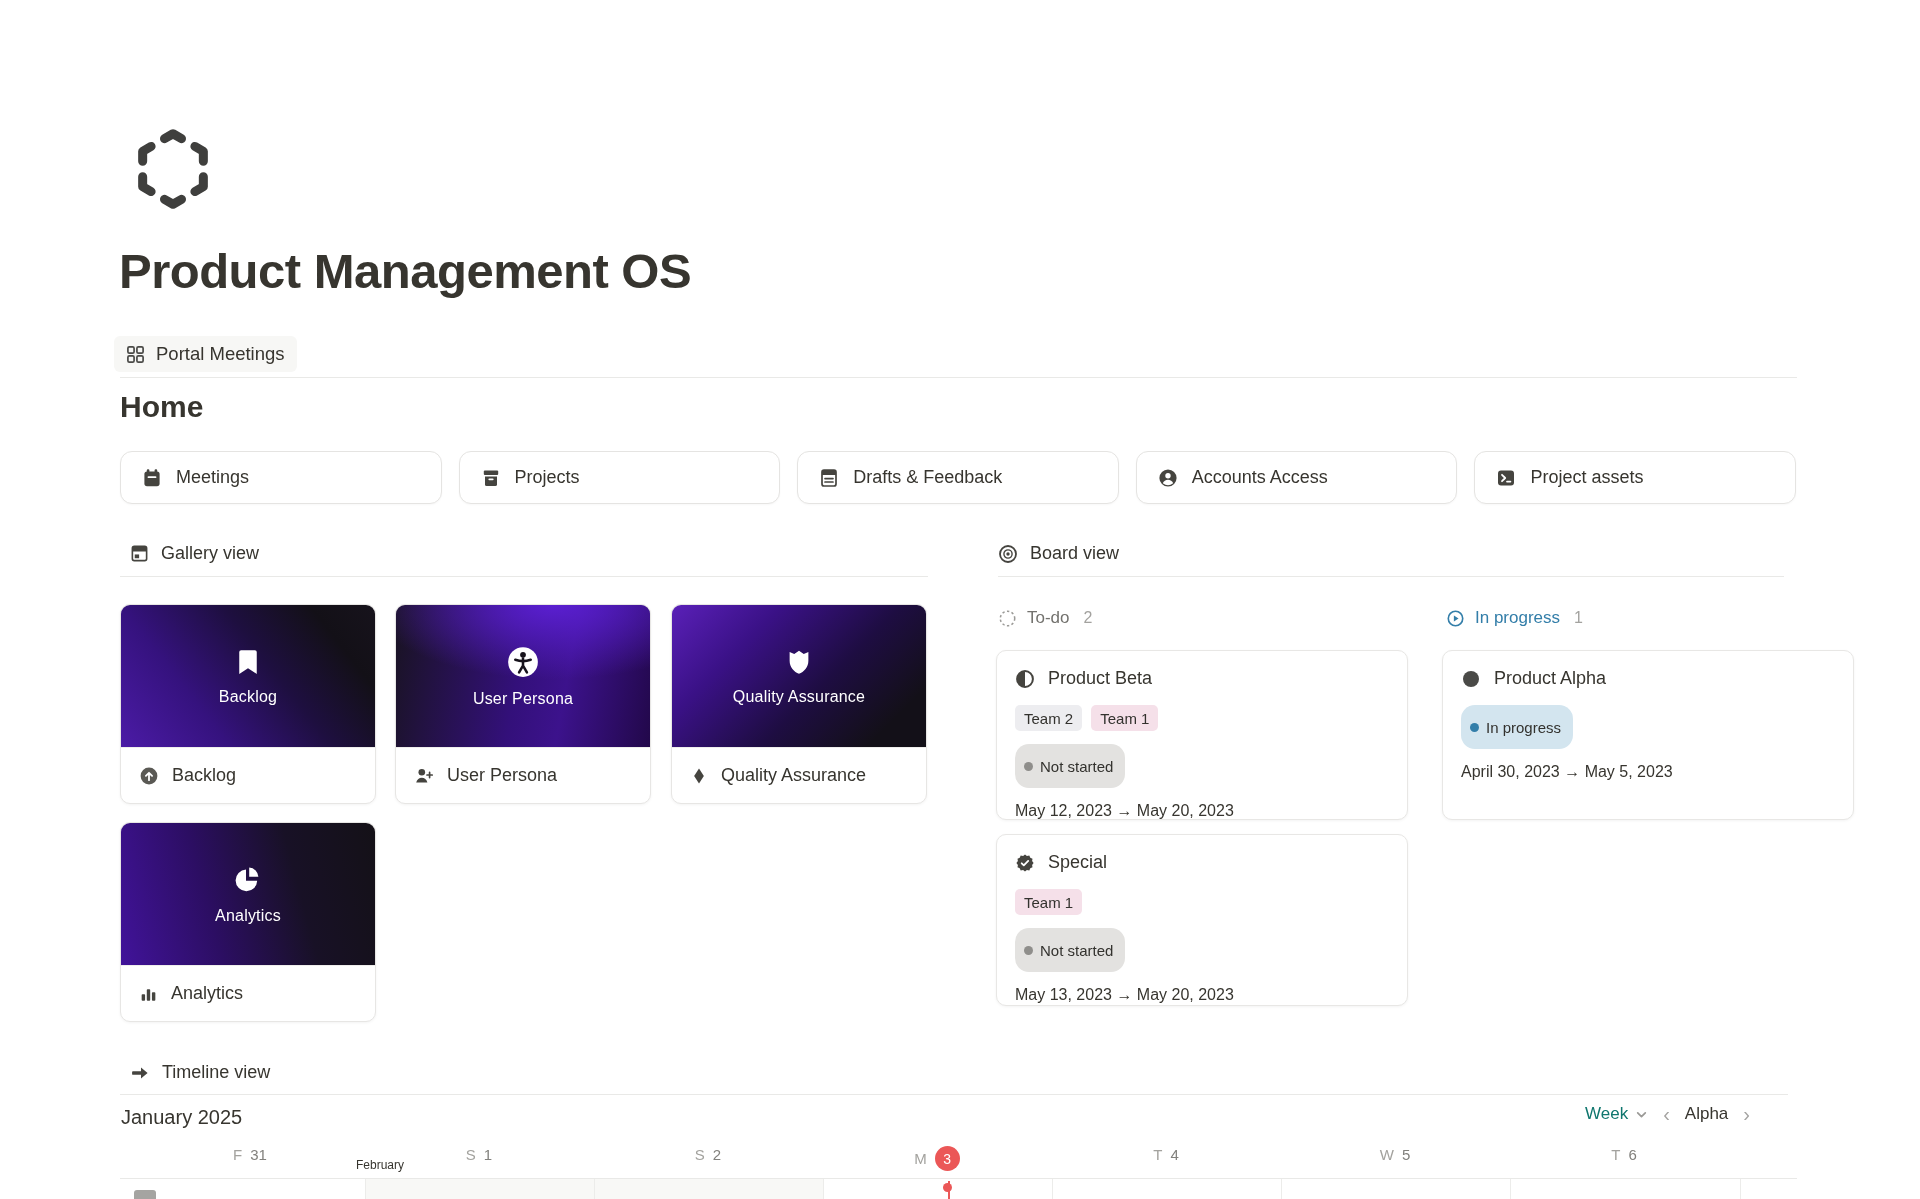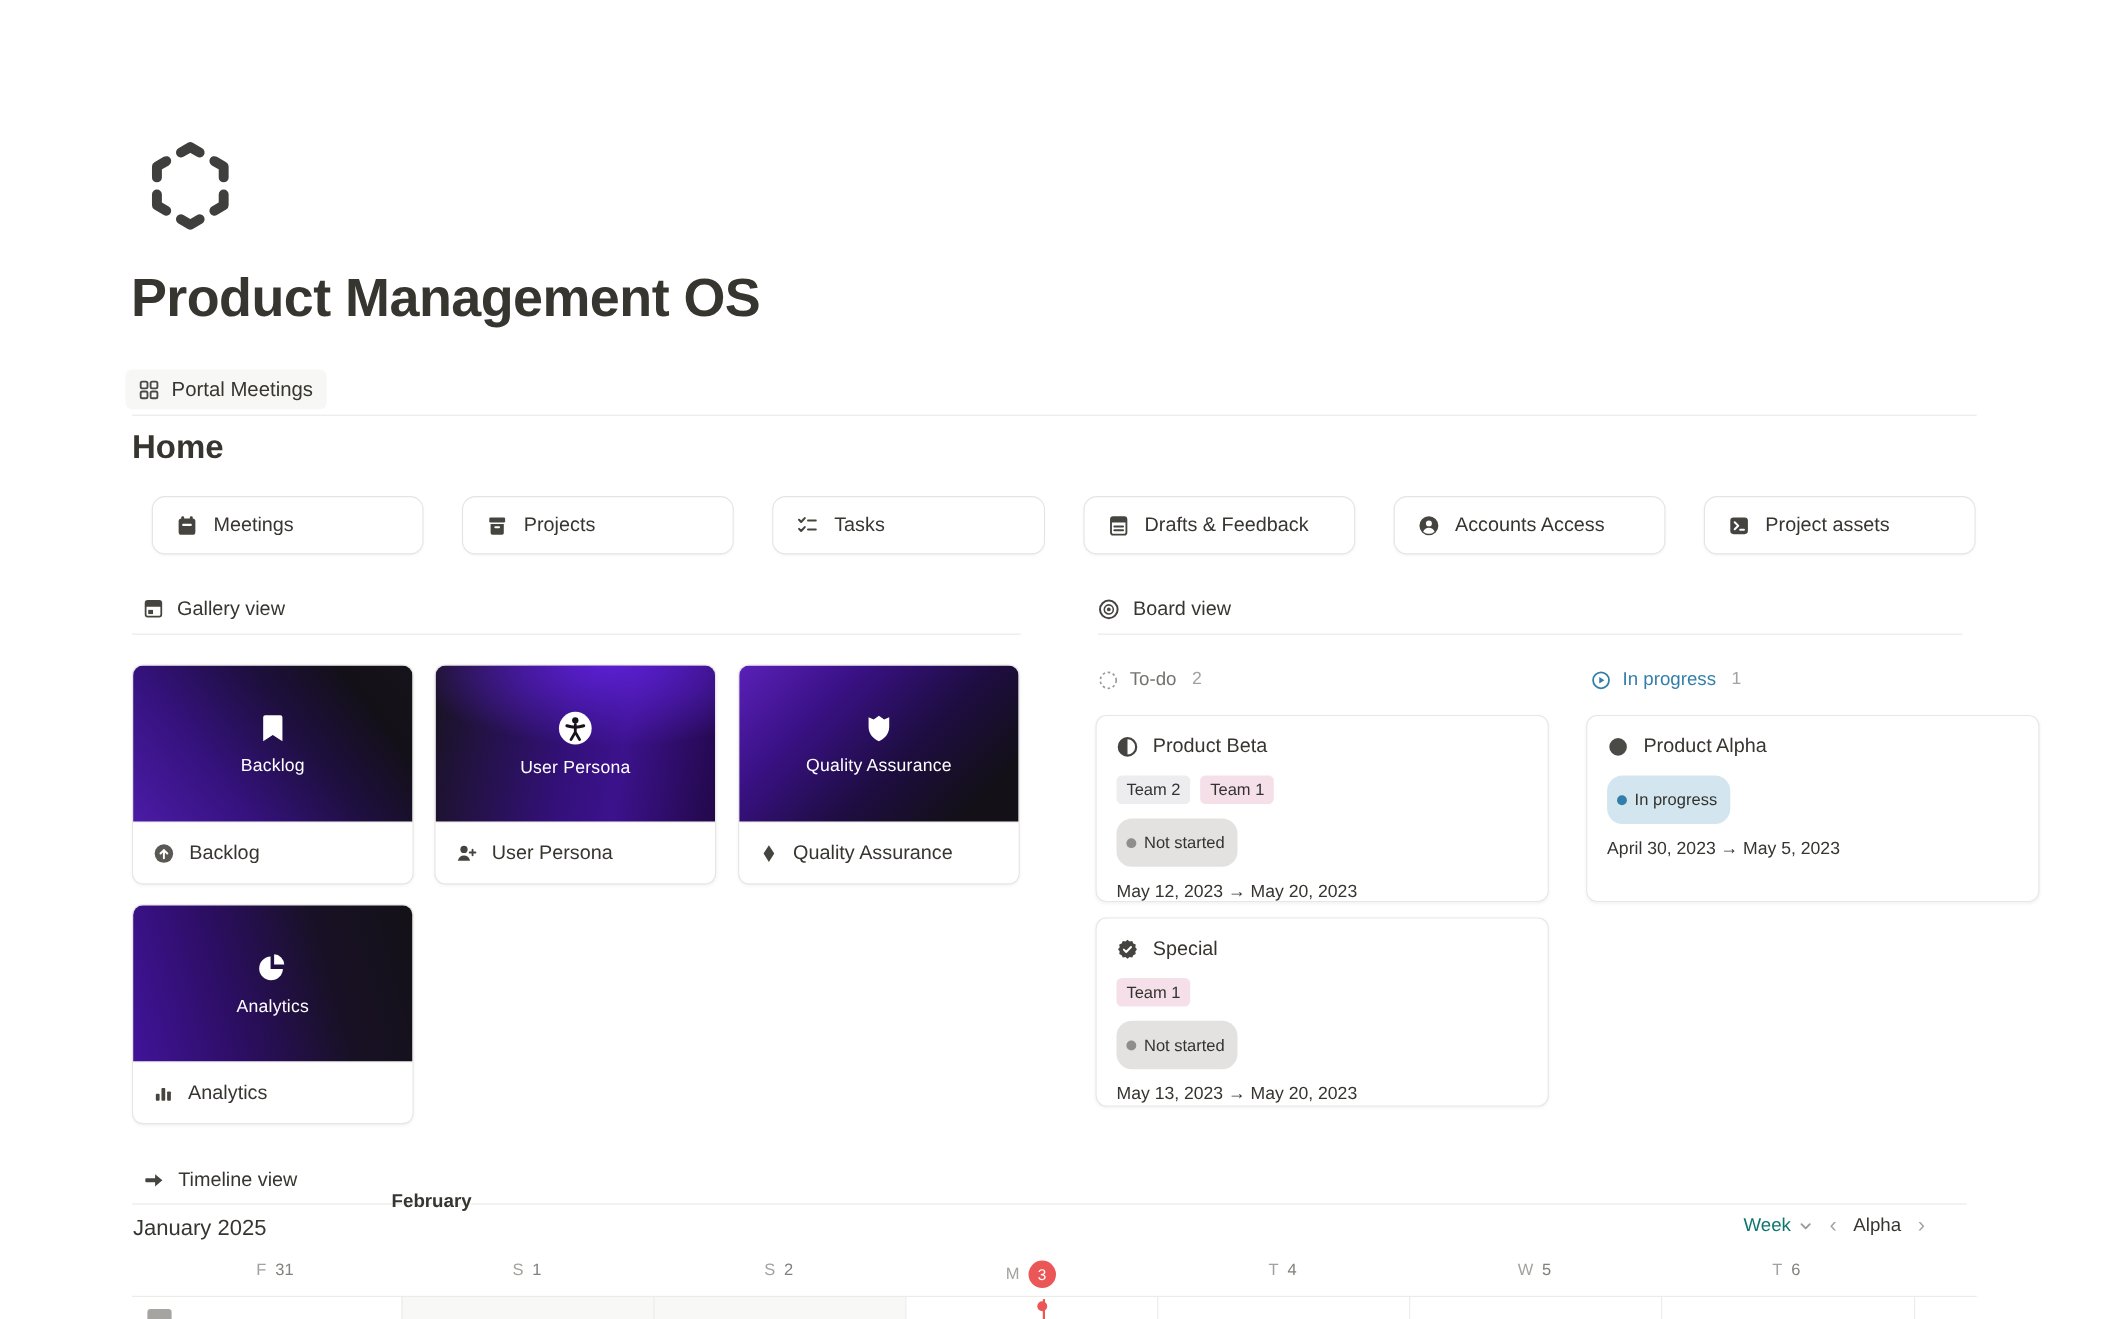--- a/index.html
+++ b/index.html
@@ -9,21 +9,21 @@
 
   
   .logo { left:132px; top:128px; width:82px; height:86px; }
   .page-title { left:119px; top:243px; font-size:49px; font-weight:700; letter-spacing:-.5px; }
   .breadcrumb { left:114px; top:336px; display:flex; align-items:center; gap:11px; font-size:18.5px; padding:7px 12px; border-radius:6px; background:#f7f7f5; }
   .divider { height:1px; background:#e9e9e7; }
   .home-heading { left:120px; top:390px; font-size:30px; font-weight:700; }
 
   
   .nav-row { left:120px; top:451px; width:1676px; display:flex; gap:17px; }
-  .nav-btn { flex:1; height:53px; background:#fff; border:1px solid #e5e4e2; border-radius:12px; display:flex; align-items:center; gap:14px; padding:0 21px; font-size:18px; font-weight:500; box-shadow:0 1px 2px rgba(0,0,0,.03); cursor:pointer;margin-left:18px; }
+  .nav-btn { flex:1; height:53px; background:#fff; border:1px solid #e5e4e2; border-radius:12px; display:flex; align-items:center; gap:14px; padding:0 21px; font-size:18px; font-weight:500; box-shadow:0 1px 2px rgba(0,0,0,.03); cursor:pointer; }
 
   .section-header { display:flex; align-items:center; gap:12px; font-size:18px; font-weight:500; }
 
   
   .gcard { width:256px; background:#fff; border:1px solid #e7e6e4; border-radius:10px; box-shadow:0 1px 3px rgba(15,15,15,.05); overflow:hidden; }
   .gimg { height:142px; display:flex; flex-direction:column; align-items:center; justify-content:center; gap:11px; }
   .gimg .glabel { color:#fff; font-size:16px; font-weight:500; letter-spacing:.2px; }
   .g-backlog  { background:linear-gradient(52deg,#4b1ba6 0%,#35127e 30%,#1e0f40 58%,#131017 82%,#17131c 100%); }
   .g-persona  { background:radial-gradient(130% 95% at 62% 0%,#5a1fd0 0%,rgba(90,31,208,0) 55%),linear-gradient(100deg,#191322 0%,#33107a 48%,#3c128c 66%,#22084a 100%); }
   .g-qa       { background:linear-gradient(135deg,#5a20b8 0%,#3a1186 28%,#1e0d42 58%,#131018 85%); }
@@ -44,21 +44,21 @@
   .status { height:44px; padding:0 12px 0 9px; border-radius:14px; font-size:15px; display:inline-flex; align-items:center; gap:7px; color:#33322e; }
   .status-gray { background:#e3e2e0; }
   .status-blue { background:#d3e5ef; }
   .dot { width:9px; height:9px; border-radius:50%; }
   .dot-gray { background:#8f8e8b; }
   .dot-blue { background:#337ea9; }
   .bdates { font-size:16px; color:#37352f; }
 
   
   .month-left { left:121px; top:1106px; font-size:20px; font-weight:500; }
-  .month-right { left:356px; top:1082px; font-size:17px; font-weight:700; }
+  .month-right { left:356px; top:1158px; font-size:12px; font-weight:400; }
   .tl-controls { left:1585px; top:1104px; display:flex; align-items:center; gap:15px; font-size:17px; }
   .week-btn { display:flex; align-items:center; gap:7px; color:#0f766e; cursor:pointer; }
   .tl-arrow { color:#a5a4a2; font-size:20px; line-height:1; cursor:pointer; }
   .today-btn { color:#37352f; font-weight:500; cursor:pointer; }
   .day-row { left:120px; top:1146px; width:1677px; height:26px; }
   .day { position:absolute; width:120px; display:flex; justify-content:center; align-items:center; gap:8px; font-size:15px; }
   .day .dl { color:#a3a29e; }
   .day .dn { color:#82817d; }
   .today-circle { width:25px; height:25px; border-radius:50%; background:#eb5757; color:#fff !important; display:flex; align-items:center; justify-content:center; font-size:14px; }
   .grid { left:120px; top:1178px; width:1677px; height:21px; border-top:1px solid #e9e9e7; overflow:hidden; }
@@ -105,29 +105,20 @@
   </div>
   <div class="nav-btn">
     <svg width="20" height="20" viewBox="0 0 20 20" fill="#45443f">
       <rect x="2.8" y="2.4" width="14.4" height="4.6" rx="1.1"></rect>
       <path d="M4 8.4h12v8.1a1.6 1.6 0 0 1-1.6 1.6H5.6A1.6 1.6 0 0 1 4 16.5z"></path>
       <rect x="7.4" y="10.4" width="5.2" height="1.9" rx=".95" fill="#fff"></rect>
     </svg>
     <span>Projects</span>
   </div>
   <div class="nav-btn">
-    <svg width="20" height="20" viewBox="0 0 20 20" fill="none" stroke="#45443f" stroke-width="1.9" stroke-linecap="round" stroke-linejoin="round">
-      <path d="M2.4 4.6l1.9 1.9L7.6 3"></path>
-        <path d="M10.6 5.2h7"></path>
-      <path d="M2.4 12.8l1.9 1.9 3.3-3.5"></path>
-        <path d="M10.6 13.4h7"></path>
-    </svg>
-    <span>Tasks</span>
-  </div>
-  <div class="nav-btn">
     <svg width="20" height="20" viewBox="0 0 20 20">
       <rect x="3" y="2.2" width="14" height="15.8" rx="2" fill="none" stroke="#45443f" stroke-width="1.7"></rect>
       <path d="M3 4.2a2 2 0 0 1 2-2h10a2 2 0 0 1 2 2V7H3z" fill="#45443f"></path>
       <path d="M6 10.6h8M6 14h8" stroke="#45443f" stroke-width="1.7" stroke-linecap="round"></path>
     </svg>
     <span>Drafts &amp; Feedback</span>
   </div>
   <div class="nav-btn">
     <svg width="20" height="20" viewBox="0 0 20 20">
       <circle cx="10" cy="10" r="8.6" fill="#45443f"></circle>

